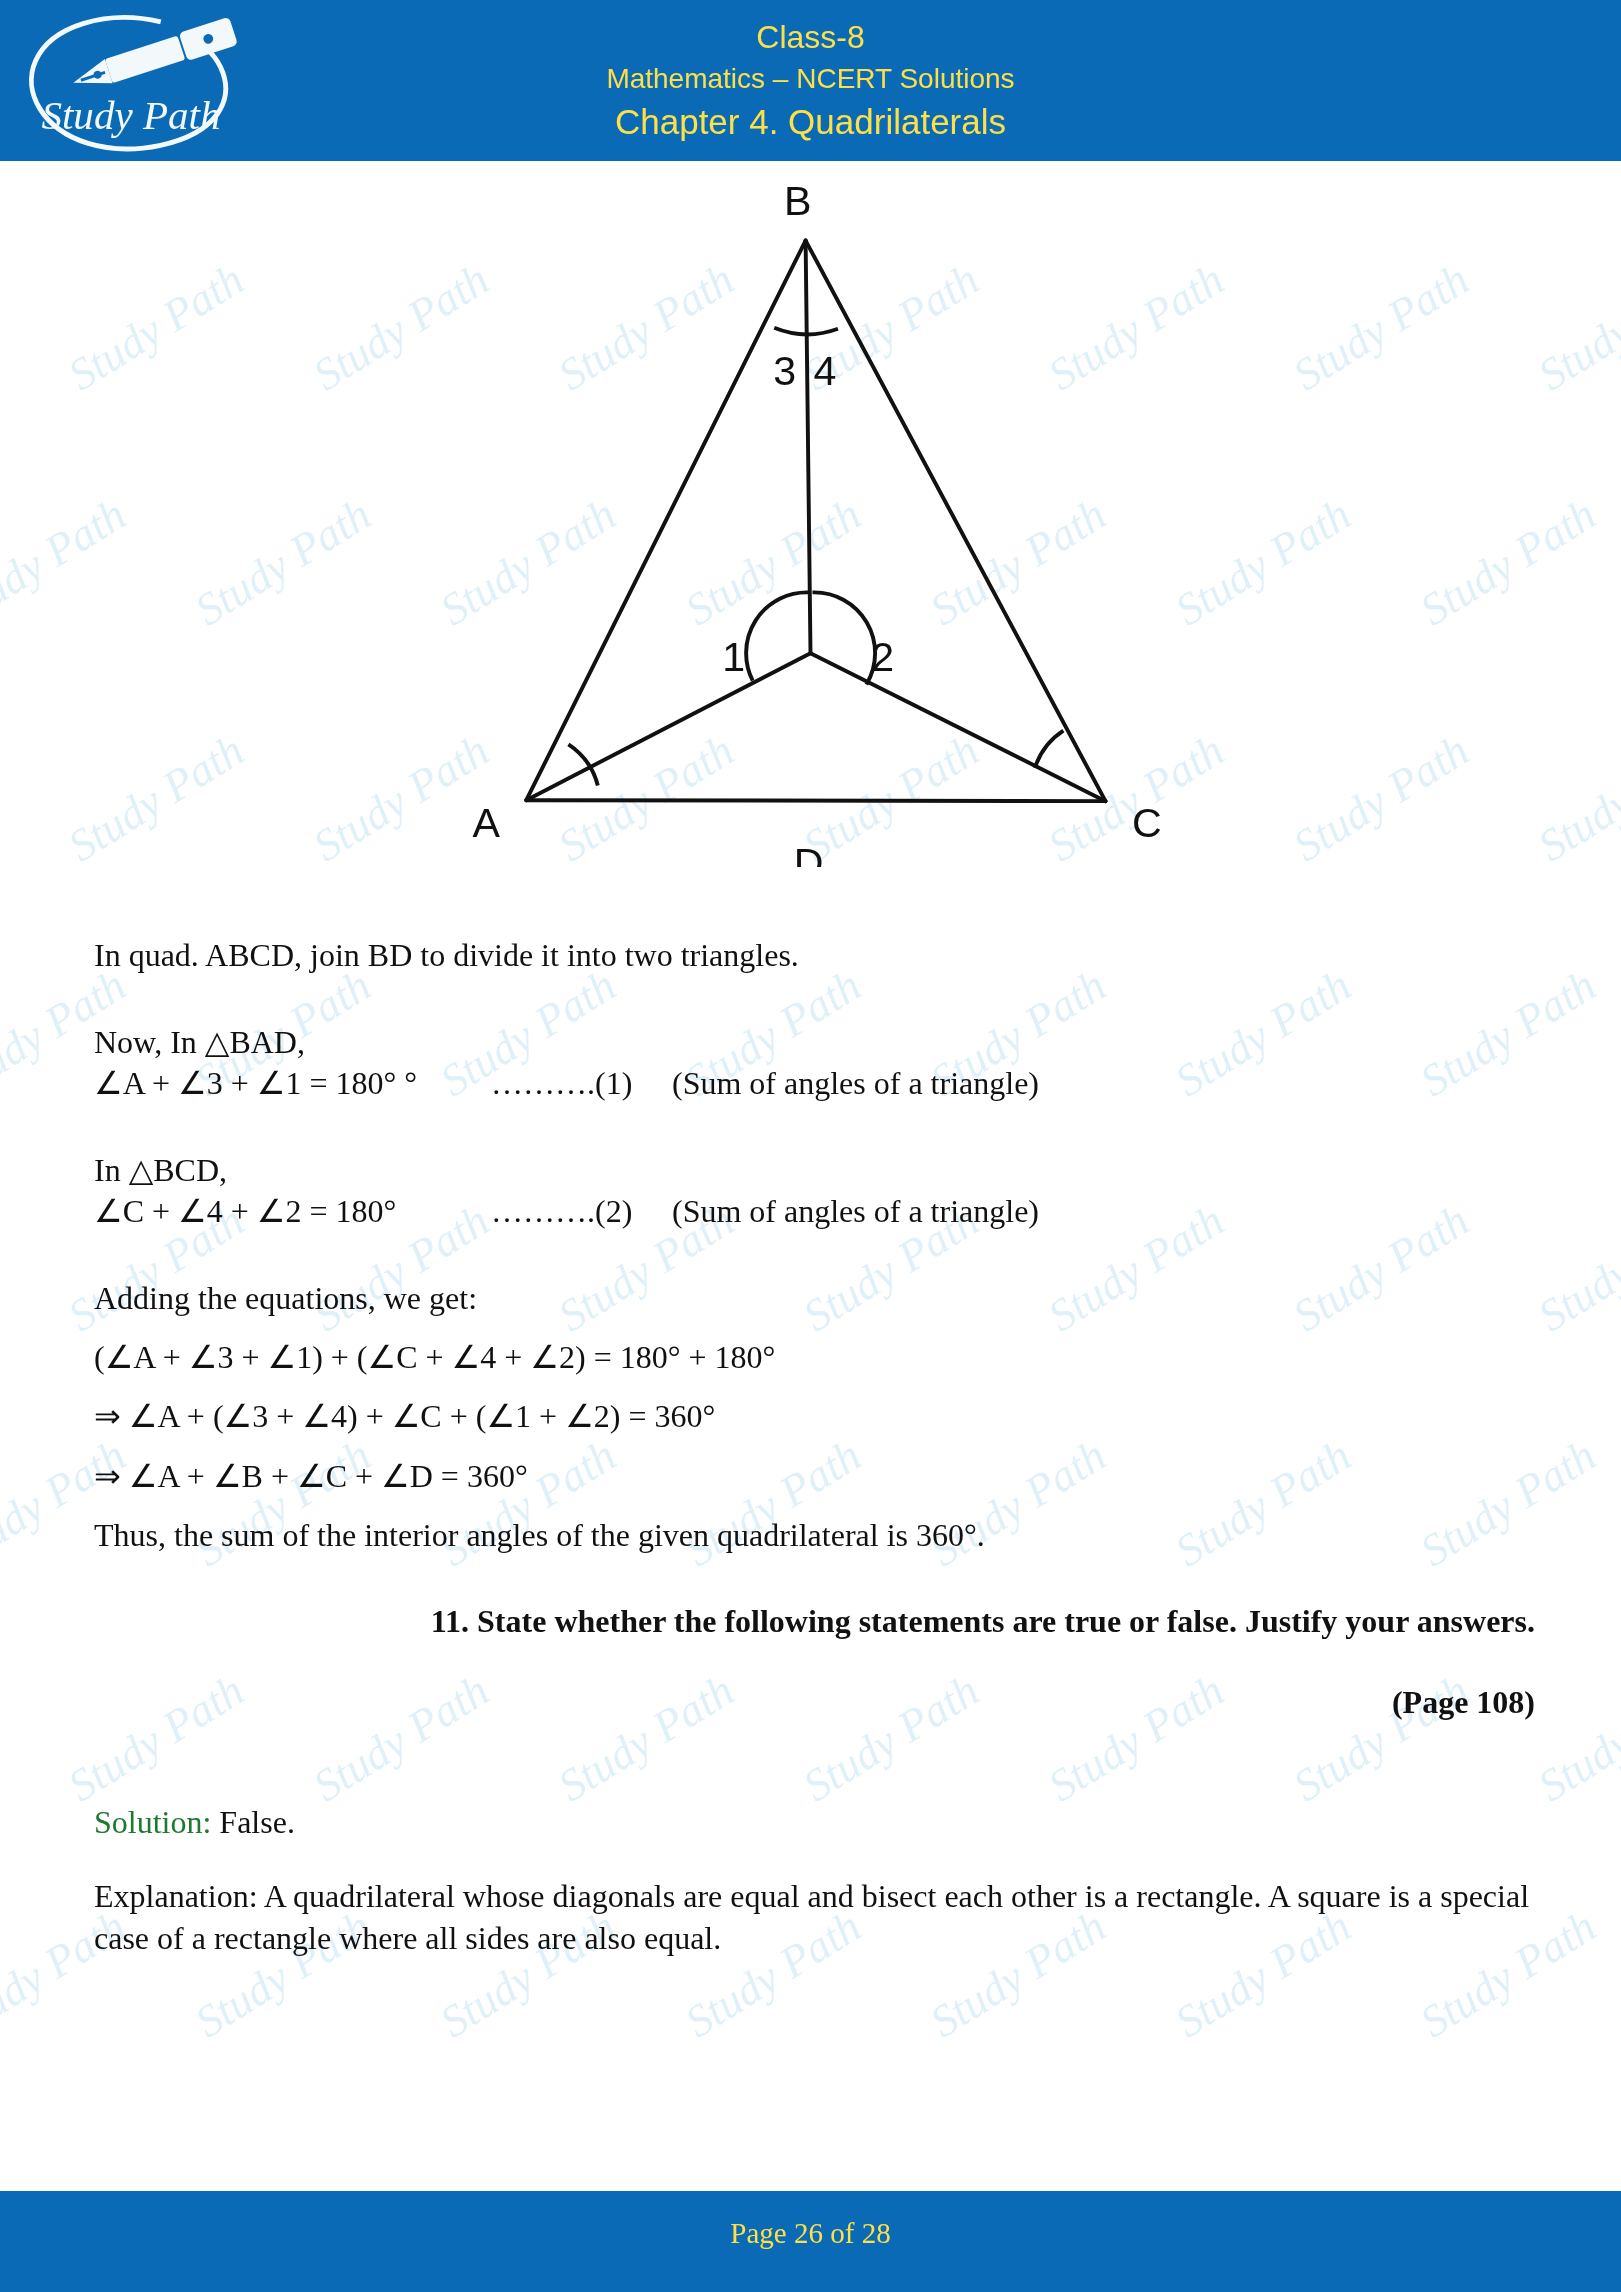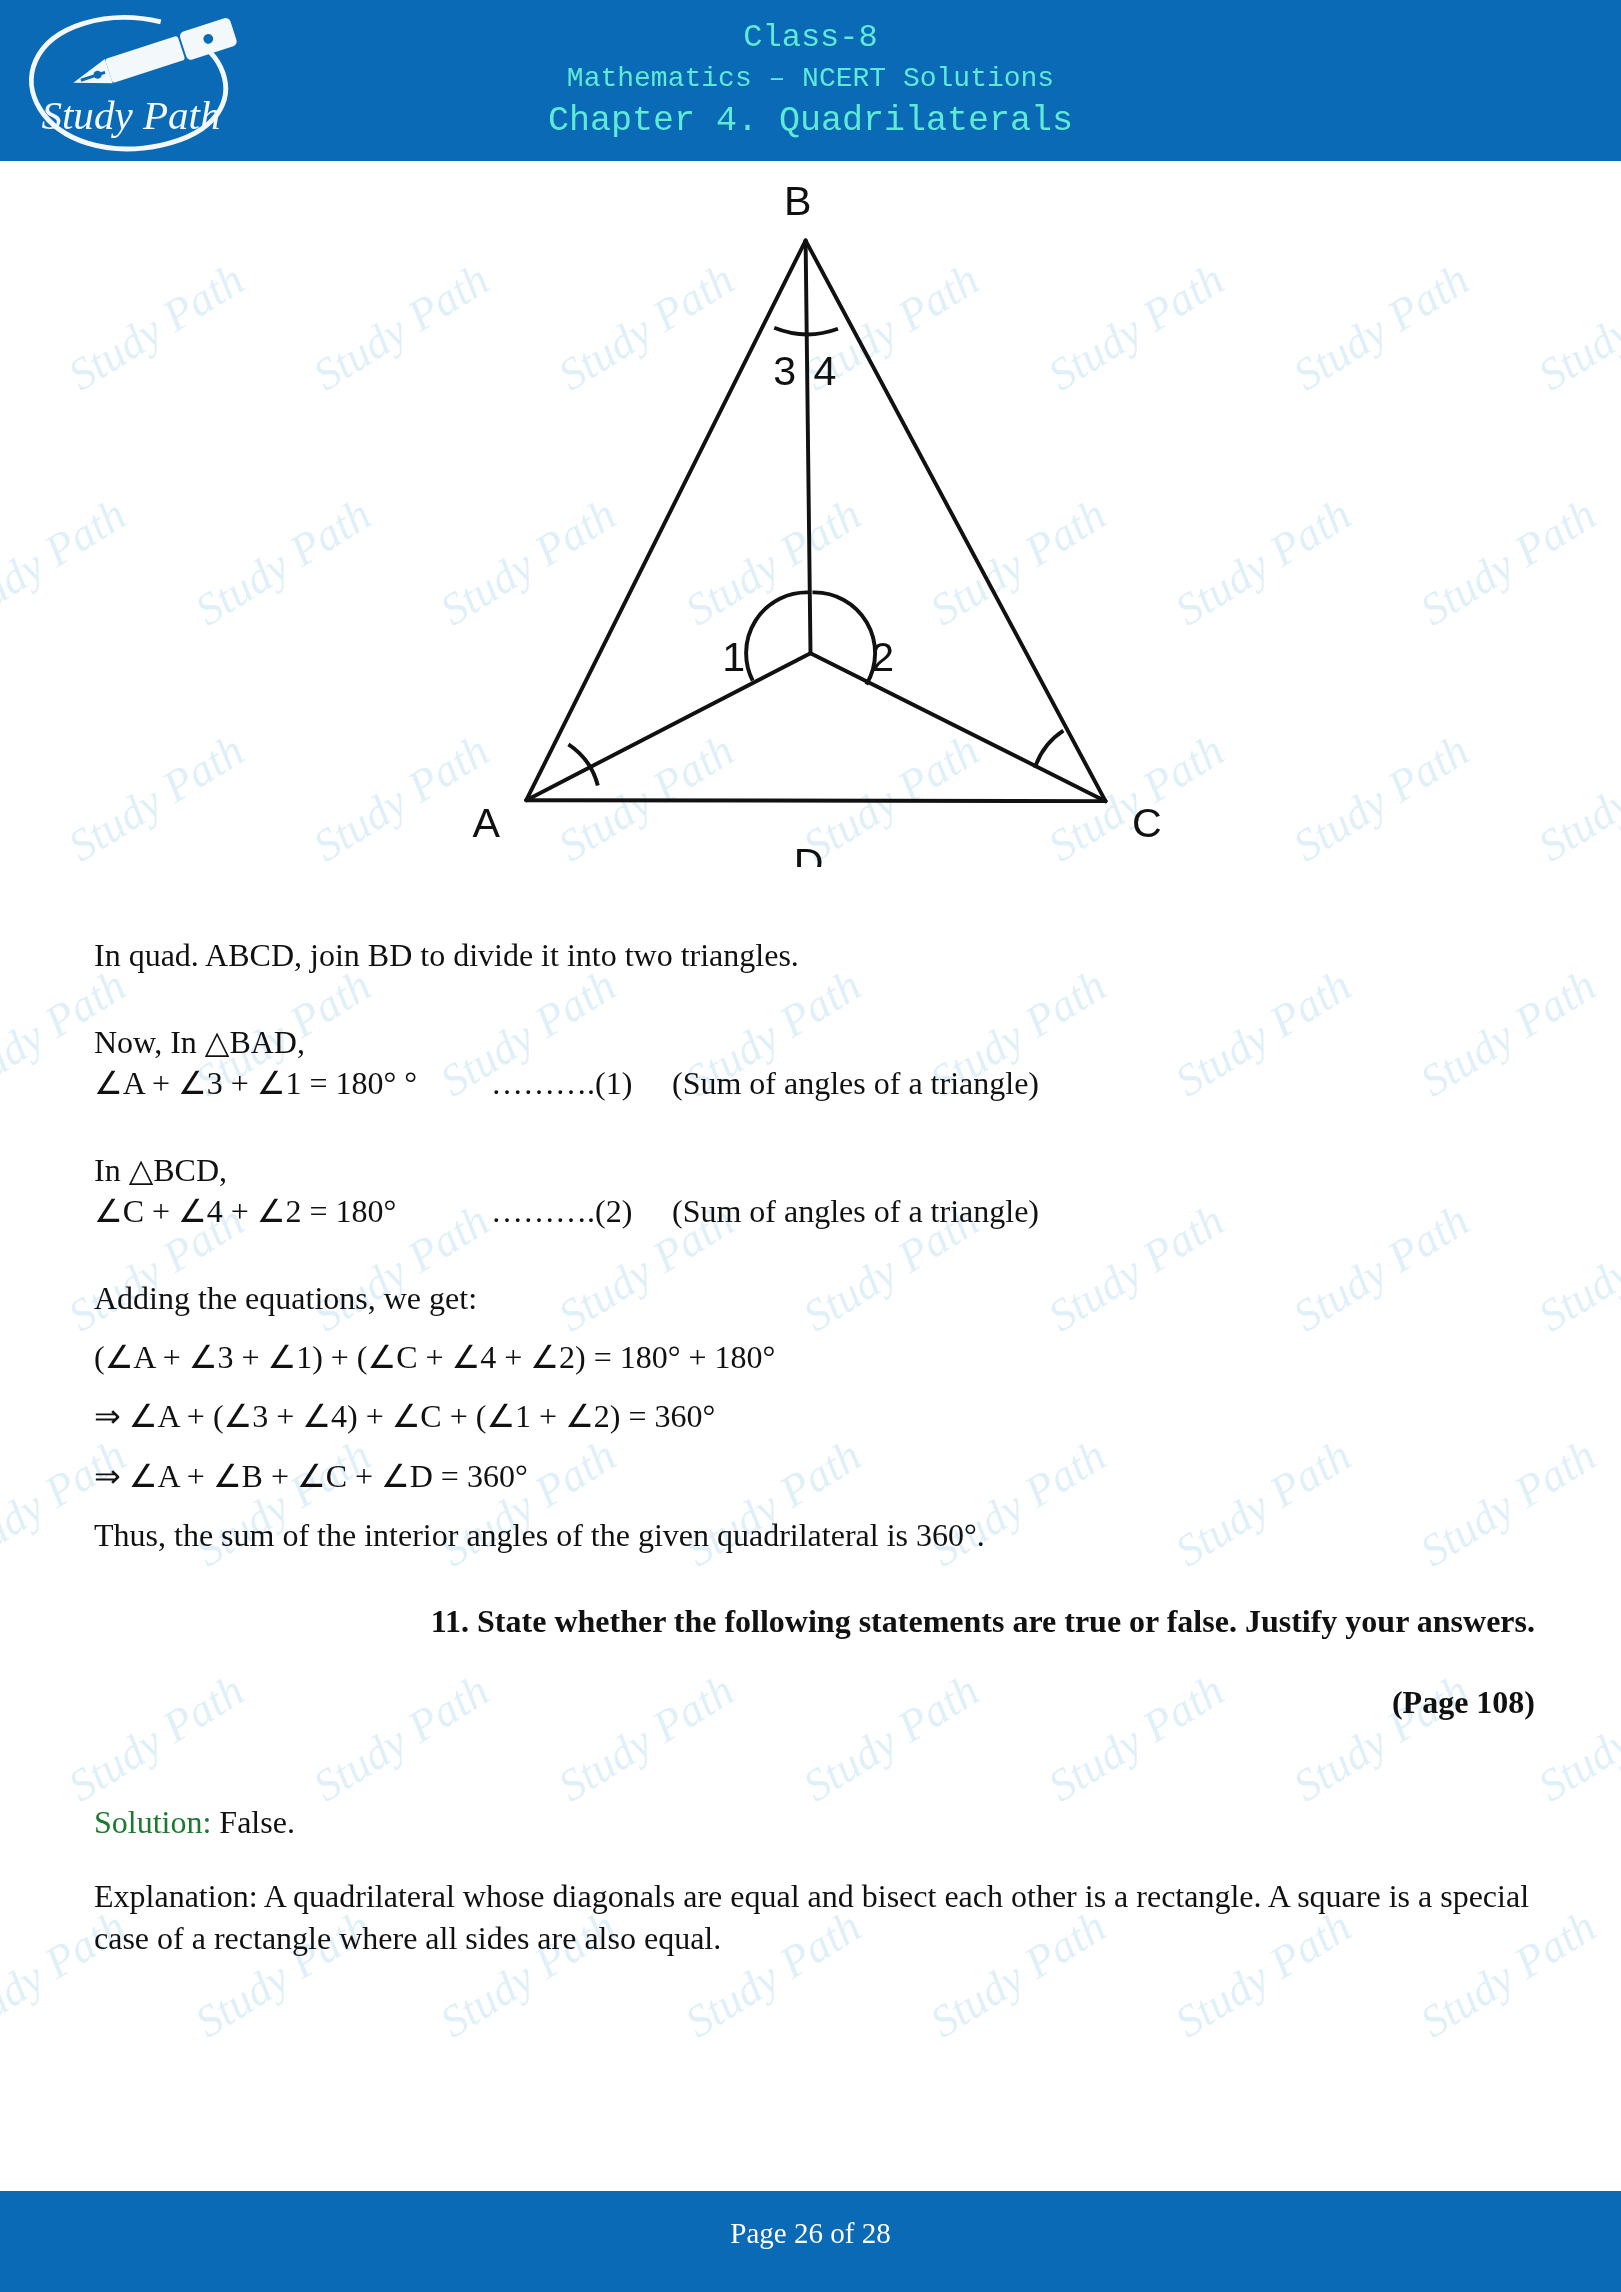--- a/index.html
+++ b/index.html
@@ -14,35 +14,35 @@
   
   .header {
     position:absolute; left:0; top:0; width:1621px; height:161px;
     background:#0a6ab5;
     display:flex; align-items:center; justify-content:center;
   }
   .logo {
     position:absolute; left:13.7px; top:3.9px; width:225px; height:153px;
   }
   .header-titles {
-    text-align:center; color:#5eead4; width:100%;
-    font-family:Liberation Mono, monospace;
+    text-align:center; color:#fde047; width:100%;
+    font-family:Liberation Sans, sans-serif;
   }
   .header-titles .line1 { font-size:32px; line-height:39px; }
   .header-titles .line2 { font-size:28px; line-height:43px; }
   .header-titles .line3 { font-size:35px; line-height:43px; }
 
   
   .footer {
     position:absolute; left:0; bottom:0; width:1621px; height:102px;
     background:#0a6ab5;
     display:flex; align-items:flex-start; justify-content:center;
     padding-top:25.5px;
   }
-  .footer-text { color:#ffffff; font-size:29px; font-family:"Liberation Serif", serif; }
+  .footer-text { color:#fde047; font-size:29px; font-family:"Liberation Serif", serif; }
 
   
   .wm-layer {
     position:absolute; left:0; top:161px; width:1621px; height:2030px;
     overflow:hidden; pointer-events:none; z-index:1;
   }
   .wm {
     position:absolute;
     color:#dff0f9;
     font-family:"Liberation Serif", serif;

